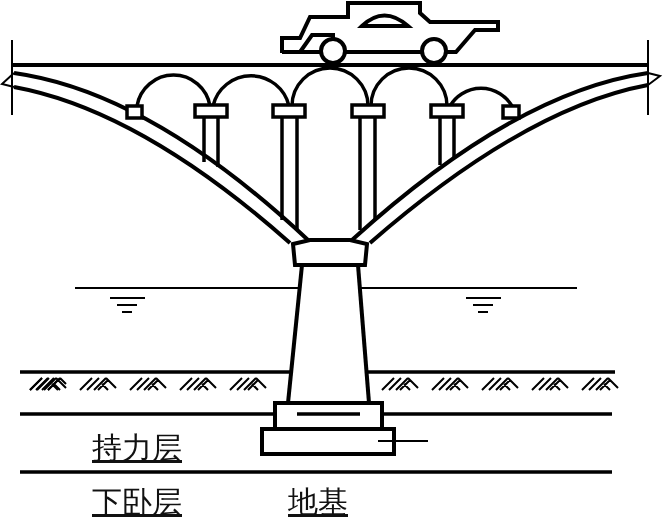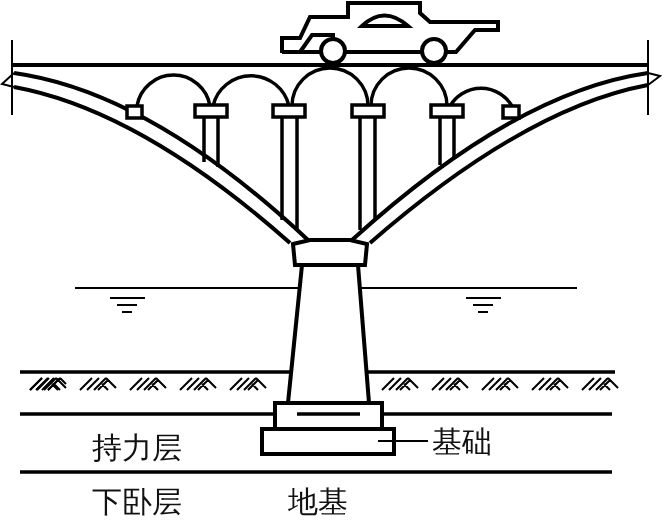--- a/index.html
+++ b/index.html
@@ -1,18 +1,18 @@
 <!DOCTYPE html>
 <html><head>
 <meta charset="utf-8">
 <style>
   html,body{margin:0;padding:0;background:#fff;}
   #wrap{position:relative;width:665px;height:525px;overflow:hidden;background:#fff;}
   svg{position:absolute;left:0;top:0;}
-  .lbl{position:absolute;font-family:"DejaVu Sans",sans-serif;font-size:30px;color:#111;line-height:1;white-space:nowrap;}
+  .lbl{position:absolute;font-family:"DejaVu Sans",sans-serif;font-size:30px;color:#111;line-height:1;white-space:nowrap;text-decoration:underline;}
 </style>
 </head>
 <body>
 
 <div id="wrap">
 <svg width="665" height="525" viewBox="0 0 665 525">
   <g fill="none" stroke="#000" stroke-linejoin="miter">
 
     <g stroke-width="4">
       <path d="M282,53 L282,38 L300,38 L310,17 L348,17 L348,3 L420,3 L420,13 L430,22 L498,22 L498,30 L475,30 L456,52 L438,52"></path>
@@ -129,17 +129,16 @@
         </g>
     <g transform="translate(502,0)">
           <path d="M30,390 L42,378 M37,390 L49,378 M44,390 L56,378 M48,390 L58,380 M56,378 L66,388 M52,384 L58,390"></path>
         </g>
     <g transform="translate(552,0)">
           <path d="M30,390 L42,378 M37,390 L49,378 M44,390 L56,378 M48,390 L58,380 M56,378 L66,388 M52,384 L58,390"></path>
         </g>
   </g>
 </svg>
 
-<div class="lbl" style="left:432px;top:427px;">基础</div>
 <div class="lbl" style="left:92px;top:433px;">持力层</div>
 <div class="lbl" style="left:288px;top:487px;">地基</div>
 <div class="lbl" style="left:92px;top:487px;">下卧层</div>
 </div>
 
 </body></html>

